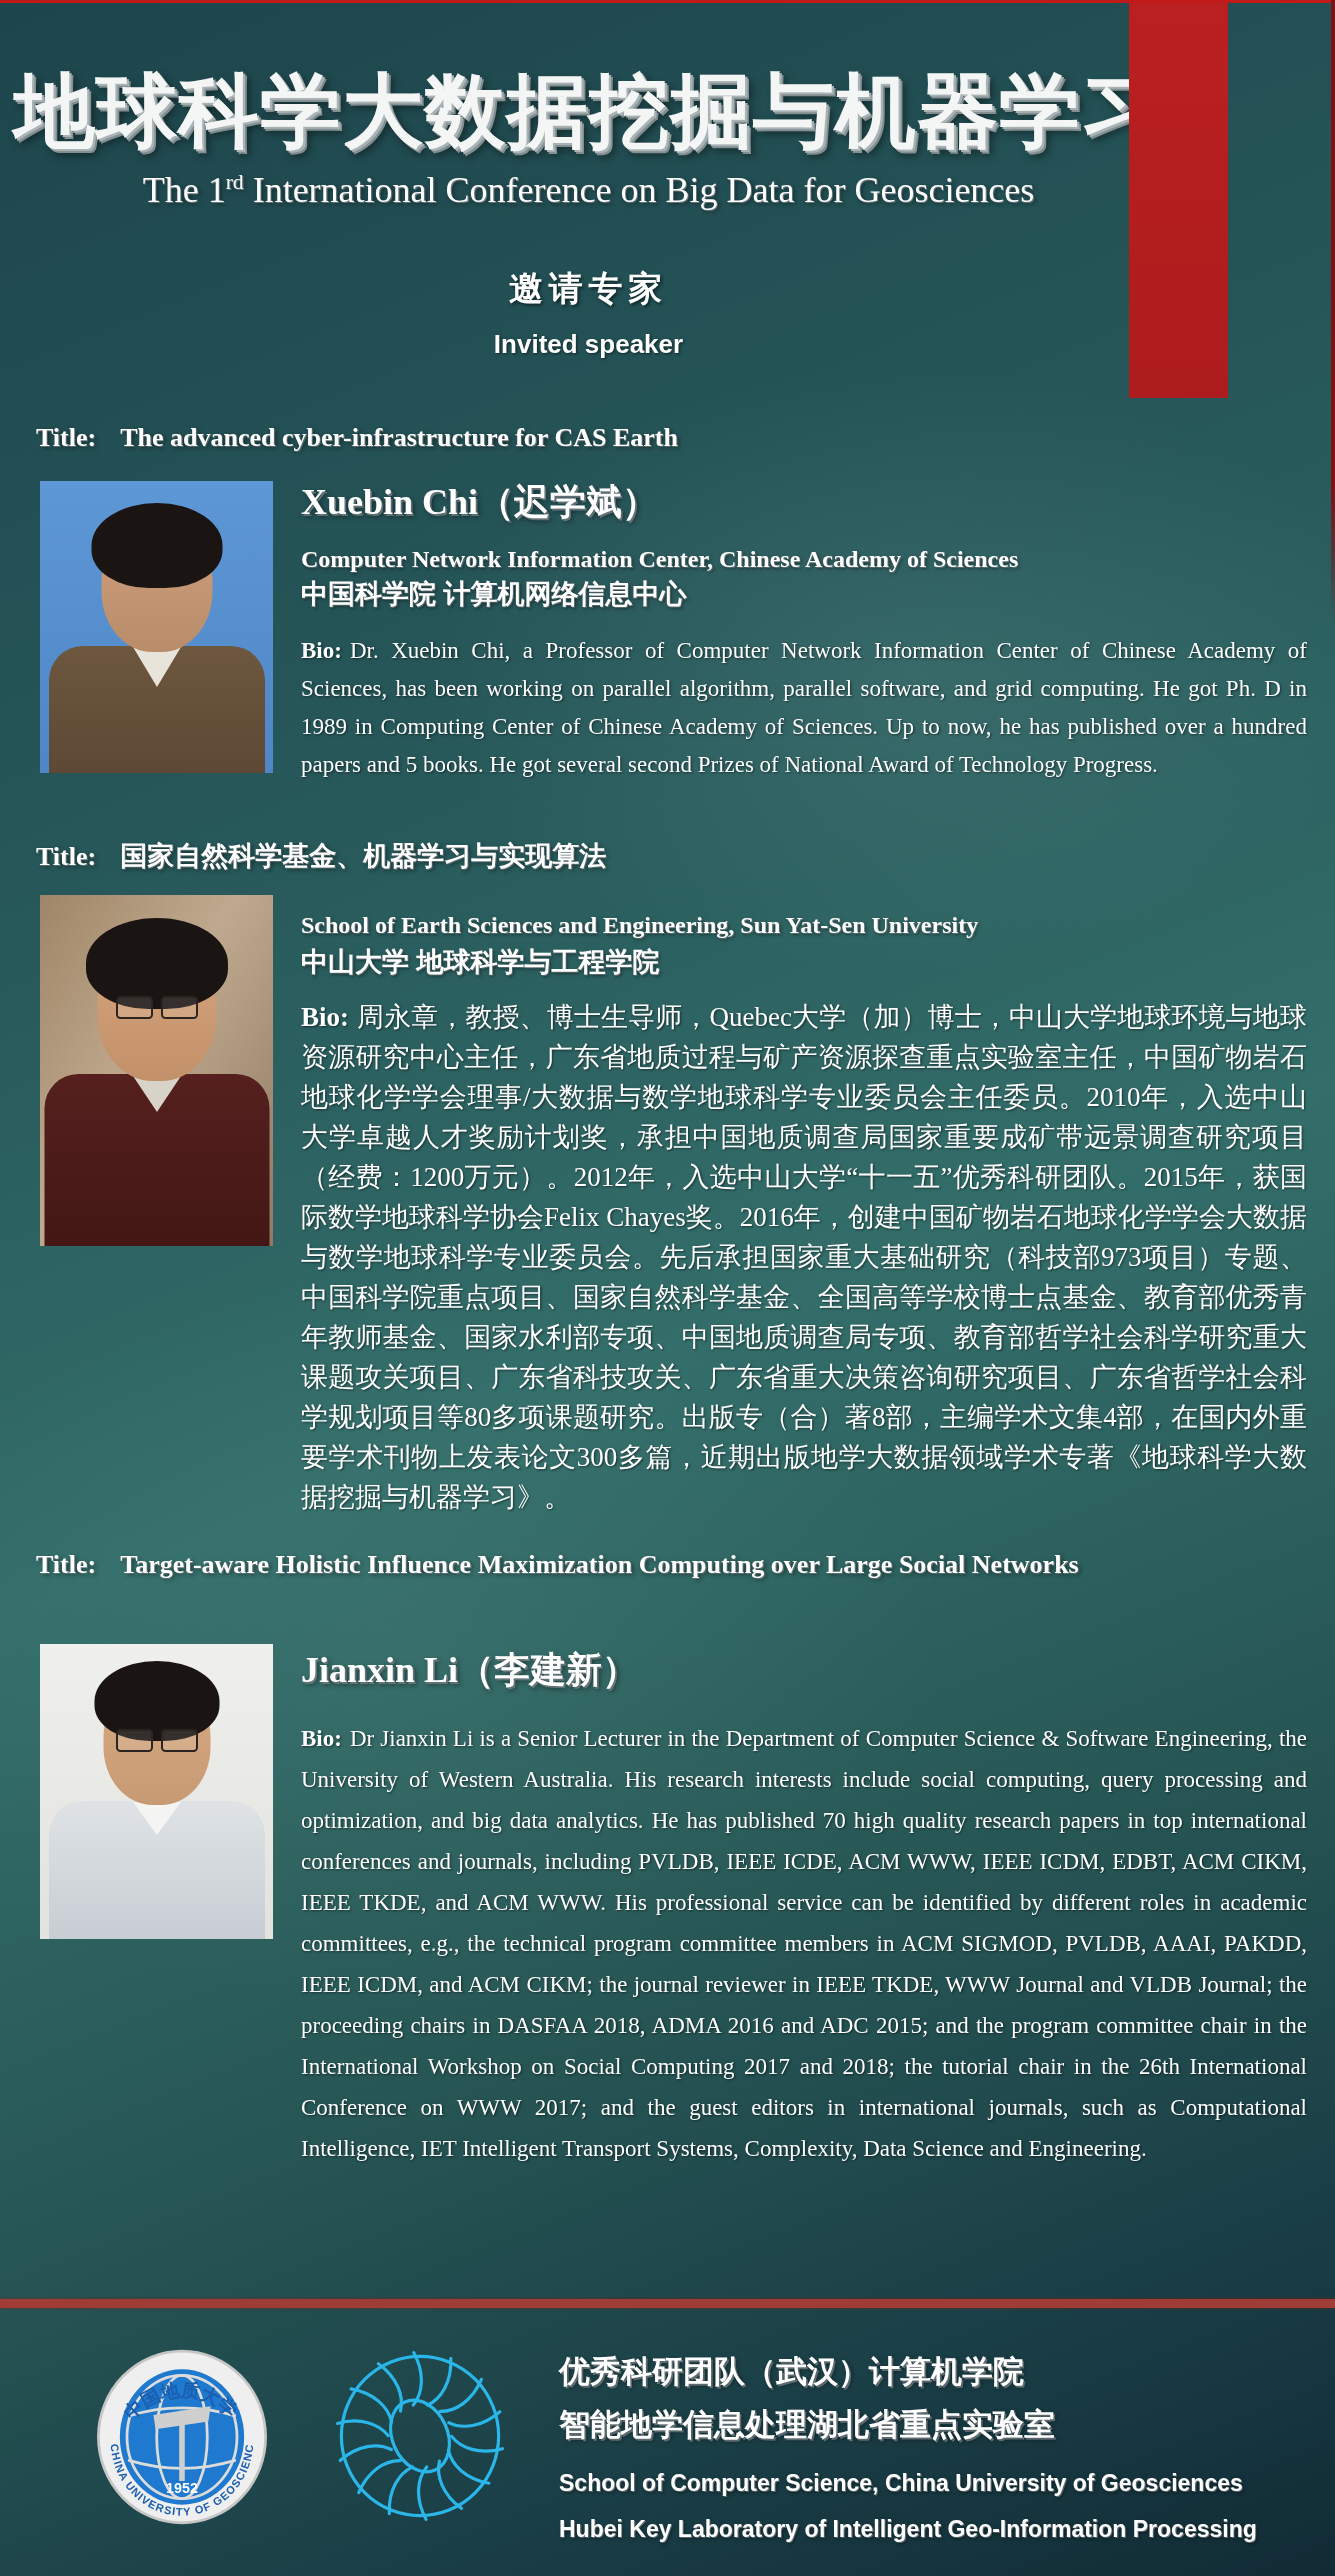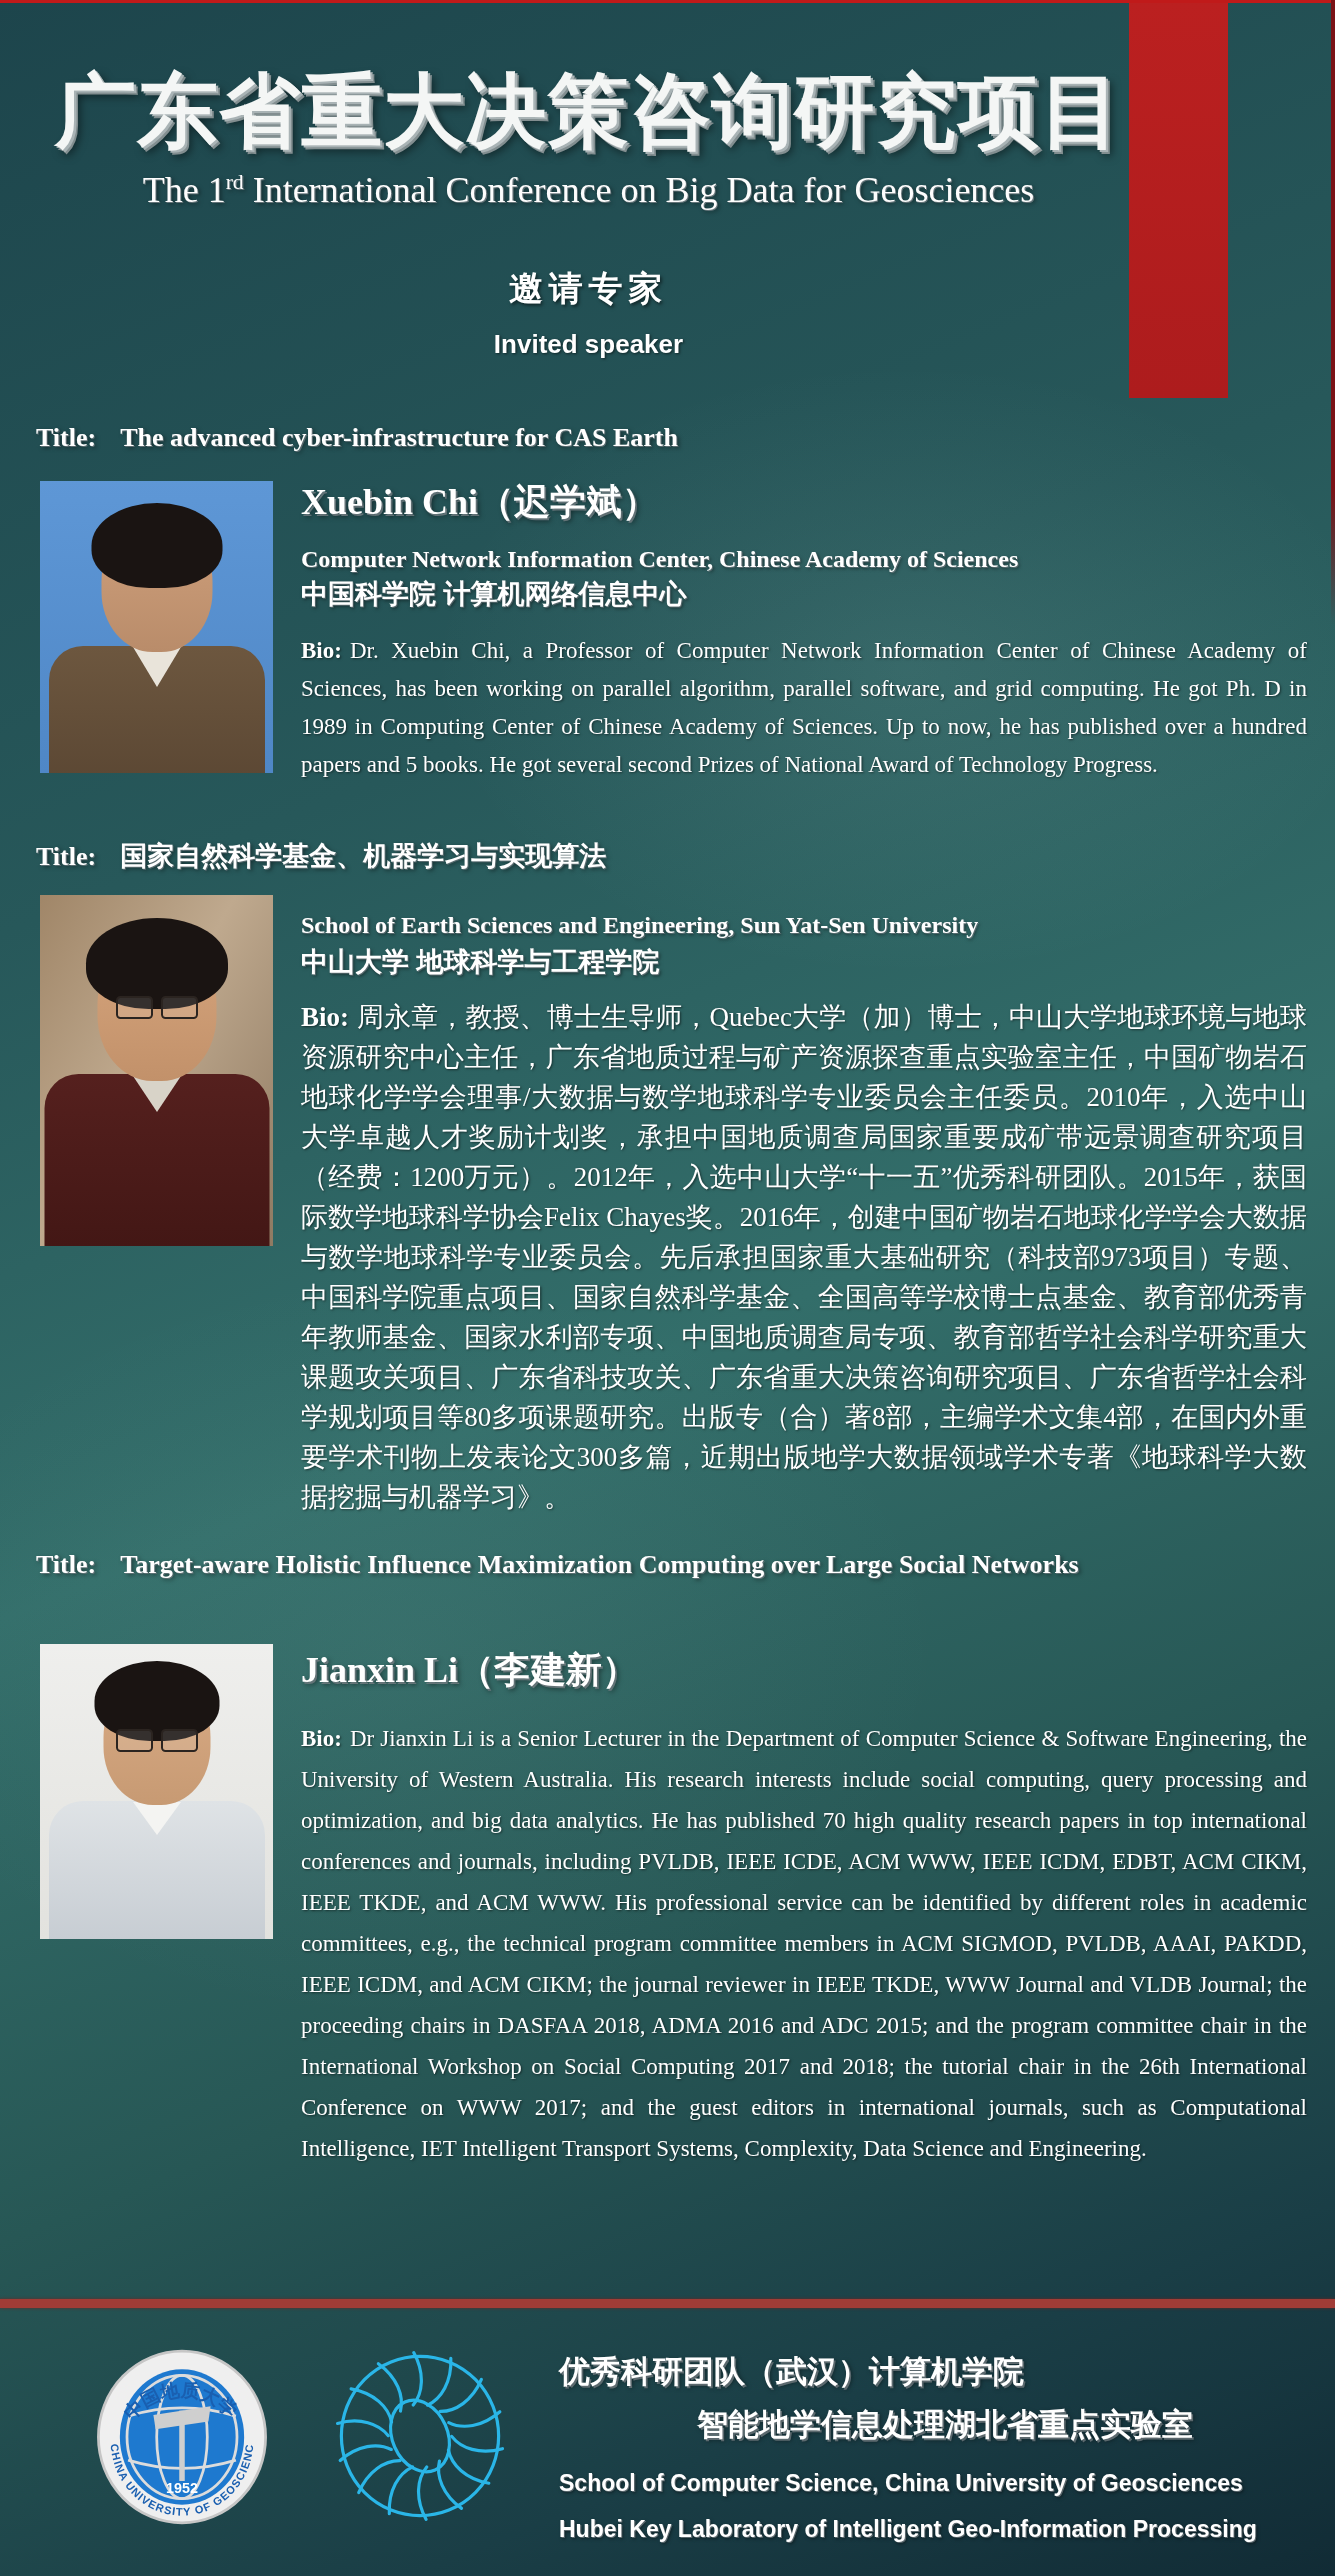--- a/index.html
+++ b/index.html
@@ -71,35 +71,35 @@
   .spk-affil-cn{font-family:"Liberation Sans","DejaVu Sans",sans-serif;font-weight:bold;font-size:27px;
     text-shadow:1.1px 1.1px 0 rgba(110,120,125,.7),1.7px 1.7px 3.4px rgba(0,0,0,.5);}
   .bio{font-size:23px;line-height:38px;text-align:justify;text-shadow:1.1px 1.1px 2.3px rgba(0,0,0,.55);}
   .bio .b{font-weight:bold;margin-right:8px;}
   .bio-cn{font-size:27px;line-height:40px;}
   .bio-3{font-size:23px;line-height:41px;}
   
   .footer-text{position:absolute;left:559px;top:2355px;width:772px;
     font-family:"Liberation Sans","DejaVu Sans",sans-serif;font-weight:bold;}
   .f-cn{font-size:31px;line-height:34px;margin-bottom:19.3px;text-shadow:1.7px 1.7px 0 rgba(110,120,125,.8),2.3px 2.3px 4px rgba(0,0,0,.5);}
-  .f-cn2{margin-bottom:28px;text-align:center;}
+  .f-cn2{margin-bottom:28px;}
   .f-en{font-size:23px;line-height:26px;margin-bottom:19.3px;text-shadow:1.1px 1.1px 0 rgba(110,120,125,.8),1.7px 1.7px 3.4px rgba(0,0,0,.5);}
   .cug-logo{position:absolute;left:94px;top:2349px;width:176px;height:176px;}
   .spiral-logo{position:absolute;left:335px;top:2351px;width:170px;height:170px;}
 </style>
 </head>
 <body>
 
 <div class="poster">
   <div class="top-red-line"></div>
   <div class="red-bar"></div>
   <div class="right-red-strip"></div>
 
   <div class="header">
-    <div class="main-title">广东省重大决策咨询研究项目</div>
+    <div class="main-title">地球科学大数据挖掘与机器学习</div>
     <div class="subtitle"><span>The 1</span><sup>rd</sup><span> International Conference on Big Data for Geosciences</span></div>
     <div class="invited-cn">邀请专家</div>
     <div class="invited-en">Invited speaker</div>
   </div>
 
   <div class="title-row" style="top:421px;"><span class="lbl">Title:</span><span>The advanced cyber-infrastructure for CAS Earth</span></div>
   <div class="photo photo1">
     <div class="p-bg"></div>
     <div class="p-torso"></div>
     <div class="p-collar"></div>

